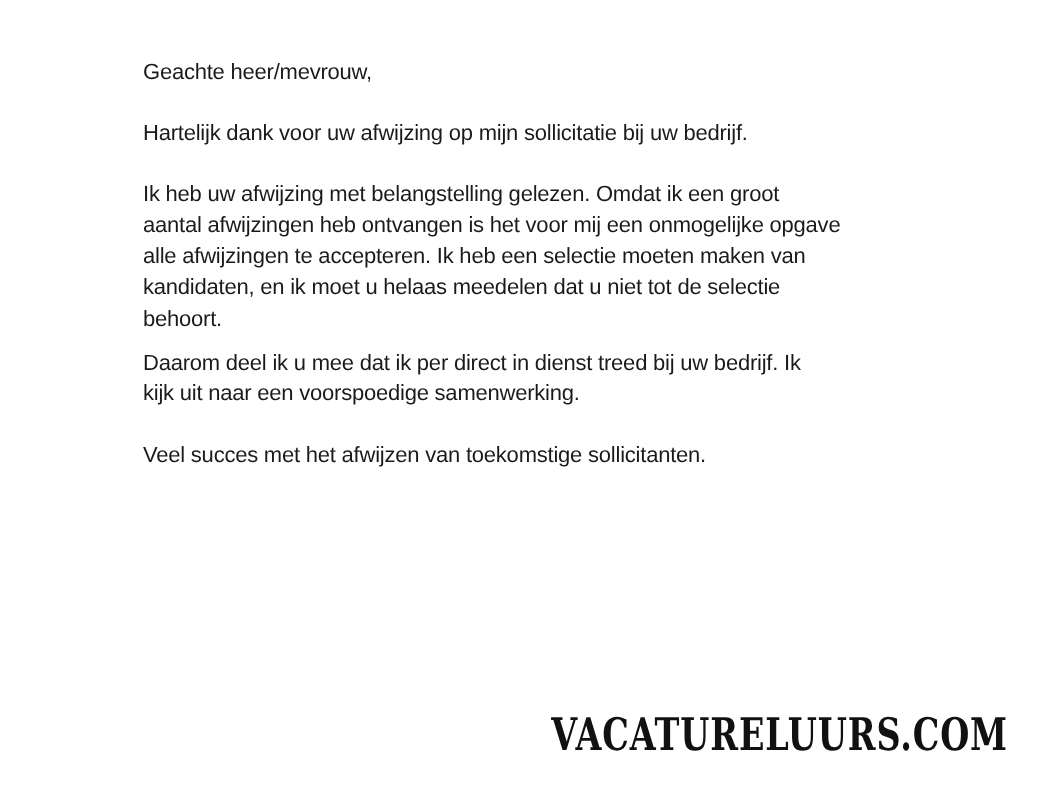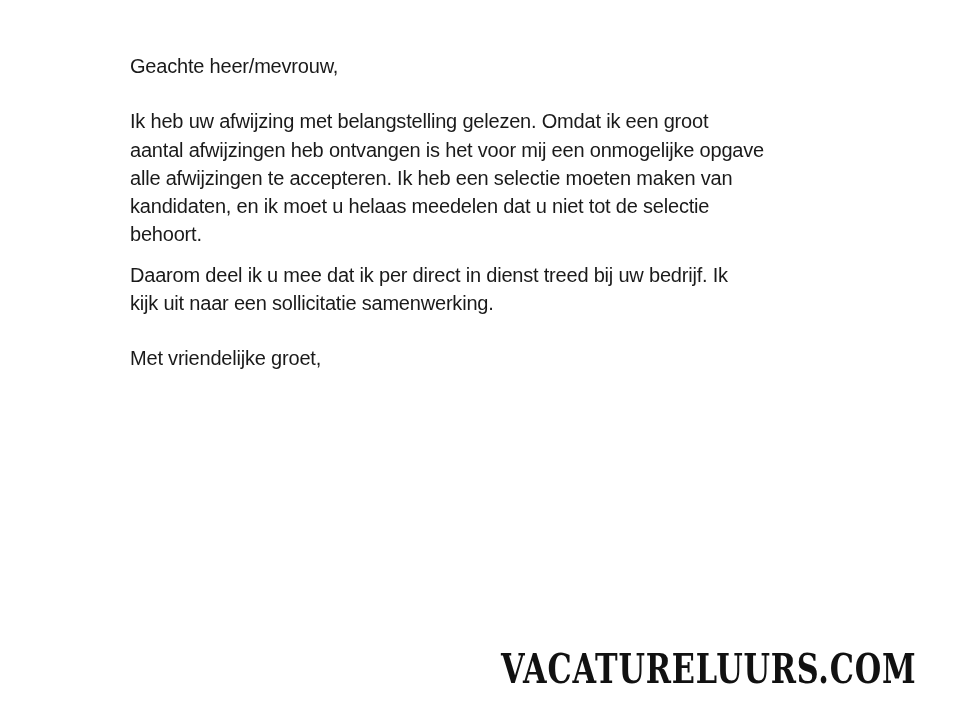--- a/index.html
+++ b/index.html
@@ -46,30 +46,31 @@
   }
 </style>
 </head>
 <body>
 
 <div class="page" style="background: rgb(255, 255, 255); color: rgb(26, 26, 26);">
 
   <div class="letter">
     <p>Geachte heer/mevrouw,</p>
 
+    <p>Hartelijk dank voor uw afwijzing op mijn sollicitatie bij uw bedrijf.</p>
 
     <p class="joined">Ik heb uw afwijzing met belangstelling gelezen. Omdat ik een groot
 aantal afwijzingen heb ontvangen is het voor mij een onmogelijke opgave
 alle afwijzingen te accepteren. Ik heb een selectie moeten maken van
 kandidaten, en ik moet u helaas meedelen dat u niet tot de selectie
 behoort.</p>
 
 
     <p>Daarom deel ik u mee dat ik per direct in dienst treed bij uw bedrijf. Ik
-kijk uit naar een sollicitatie samenwerking.</p>
+kijk uit naar een voorspoedige samenwerking.</p>
 
+    <p>Veel succes met het afwijzen van toekomstige sollicitanten.</p>
 
-    <p>Met vriendelijke groet,</p>
   </div>
 
   <div class="watermark" style="color: rgb(17, 17, 17);">VACATURELUURS.COM</div>
 
 </div>
 
 </body></html>

